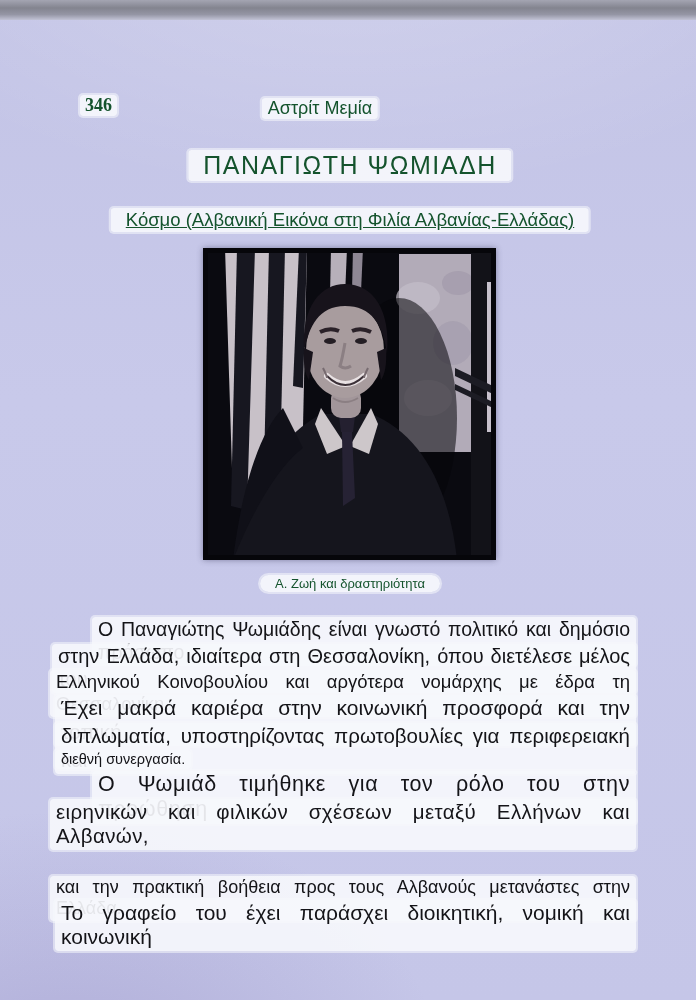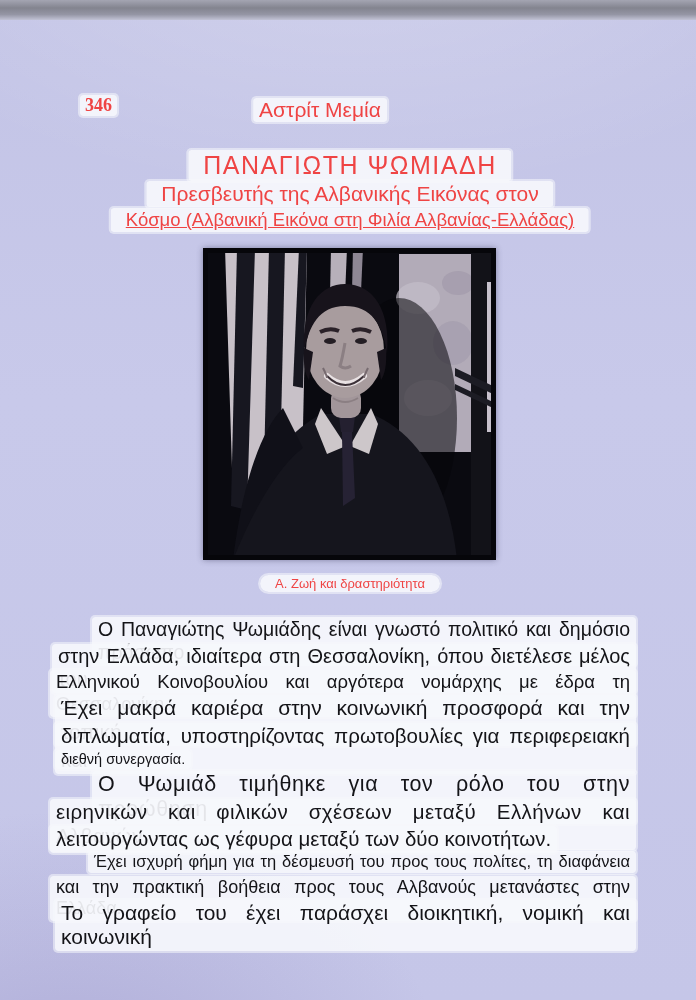--- a/index.html
+++ b/index.html
@@ -16,30 +16,30 @@
       linear-gradient(180deg,#c3c4e6 0%, #c8c9ea 40%, #c5c6e8 100%);
   }
   .top-band{
     position:absolute;left:0;top:0;width:696px;height:20px;
     background:linear-gradient(180deg,#a4a5b2 0%, #83848f 40%, #9495a4 72%, #c1c2d5 100%);
   }
   .hl{
     background:rgba(246,247,252,.92);
     border-radius:3px;
     box-shadow:0 0 0 2px rgba(246,247,252,.55);
-    color:#ef4444;
+    color:#14532d;
   }
   .pagenum{
     position:absolute;left:80px;top:95px;
     font-family:"Liberation Serif", serif;
     font-weight:bold;font-size:18px;padding:0 5px;
   }
   .runhead{
     position:absolute;left:320px;top:98px;transform:translateX(-50%);
-    font-size:21px;padding:0 6px;white-space:nowrap;
+    font-size:18px;padding:0 6px;white-space:nowrap;
   }
   .ctr{
     position:absolute;left:350px;transform:translateX(-50%);
     white-space:nowrap;padding:1px 15px;
   }
   .title{top:150px;font-size:25px;letter-spacing:1.5px;margin:0;font-weight:normal;}
   .sub1{top:181px;font-size:21px;}
   .sub2{top:208px;font-size:18.5px;text-decoration:underline;}
   .heading{top:575px;font-size:13px;border-radius:11px;}
   .photo{
@@ -71,21 +71,20 @@
 </head>
 <body>
 
 <div class="page">
   <div class="top-band"></div>
 
   <div class="pagenum hl">346</div>
   <div class="runhead hl">Αστρίτ Μεμία</div>
 
   <h1 class="ctr title hl">ΠΑΝΑΓΙΩΤΗ ΨΩΜΙΑΔΗ</h1>
-  <div class="ctr sub1 hl">Πρεσβευτής της Αλβανικής Εικόνας στον</div>
   <div class="ctr sub2 hl">Κόσμο (Αλβανική Εικόνα στη Φιλία Αλβανίας-Ελλάδας)</div>
 
   <div class="photo">
     <svg width="293" height="312" viewBox="0 0 293 312" xmlns="http://www.w3.org/2000/svg">
 
       <rect x="0" y="0" width="293" height="312" fill="#0a0a10"></rect>
 
       <rect x="196" y="6" width="76" height="198" fill="#b2abb8"></rect>
       <ellipse cx="215" cy="50" rx="22" ry="16" fill="#c3bdc9" opacity="0.7"></ellipse>
       <ellipse cx="250" cy="95" rx="20" ry="22" fill="#a29bab" opacity="0.6"></ellipse>
@@ -146,17 +145,15 @@
   <div class="ctr heading hl">Α. Ζωή και δραστηριότητα</div>
 
   <div class="line just hl b1">Ο Παναγιώτης Ψωμιάδης είναι γνωστό πολιτικό και δημόσιο πρόσωπο</div>
   <div class="line just hl b2">στην Ελλάδα, ιδιαίτερα στη Θεσσαλονίκη, όπου διετέλεσε μέλος του</div>
   <div class="line just hl b3">Ελληνικού Κοινοβουλίου και αργότερα νομάρχης με έδρα τη Θεσσαλονίκη.</div>
   <div class="line just hl b4">Έχει μακρά καριέρα στην κοινωνική προσφορά και την τοπική</div>
   <div class="line just hl b5">διπλωματία, υποστηρίζοντας πρωτοβουλίες για περιφερειακή και</div>
   <div class="line nf  hl b6">διεθνή συνεργασία.</div>
   <div class="line just hl b7">Ο Ψωμιάδ τιμήθηκε για τον ρόλο του στην προώθηση</div>
   <div class="line just hl b8">ειρηνικών και φιλικών σχέσεων μεταξύ Ελλήνων και Αλβανών,</div>
-  <div class="line nf  hl b9">λειτουργώντας ως γέφυρα μεταξύ των δύο κοινοτήτων.</div>
-  <div class="line just hl b10">Έχει ισχυρή φήμη για τη δέσμευσή του προς τους πολίτες, τη διαφάνεια</div>
   <div class="line just hl b11">και την πρακτική βοήθεια προς τους Αλβανούς μετανάστες στην Ελλάδα.</div>
   <div class="line just hl b12">Το γραφείο του έχει παράσχει διοικητική, νομική και κοινωνική</div>
 </div>
 
 </body></html>

